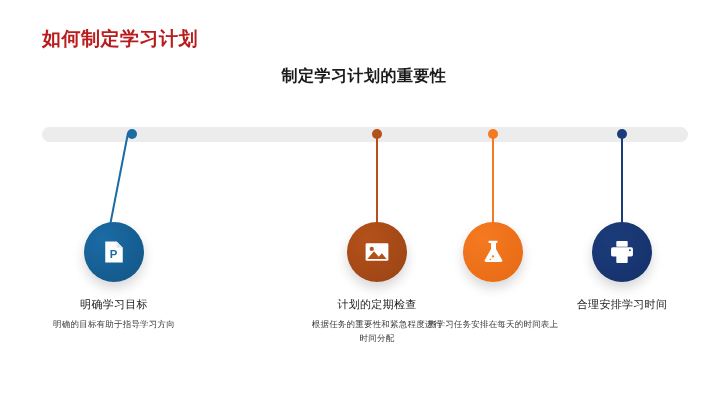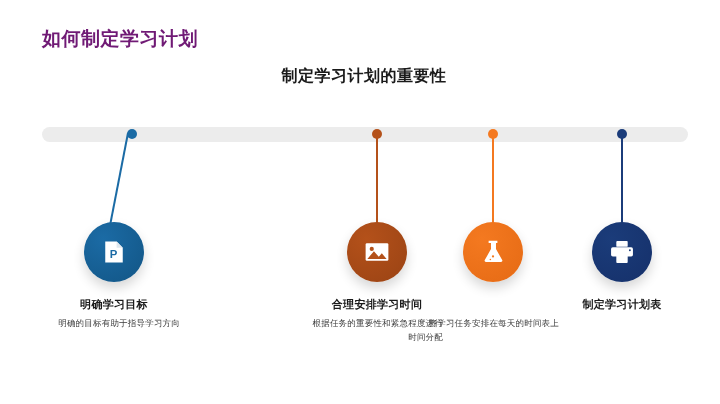--- a/index.html
+++ b/index.html
@@ -21,21 +21,21 @@
     background: #ffffff;
   }
 
   
   .slide-title {
     position: absolute;
     left: 42px;
     top: 26px;
     font-size: 19px;
     font-weight: bold;
-    color: #701a75;
+    color: #b91c1c;
     letter-spacing: 0.5px;
     white-space: nowrap;
   }
 
   .slide-subtitle {
     position: absolute;
     left: 8px;
     right: 0;
     top: 66px;
     text-align: center;
@@ -108,36 +108,35 @@
     display: block;
   }
 
   .item-heading {
     position: absolute;
     top: 297px;
     left: 0;
     width: 160px;
     text-align: center;
     font-size: 11px;
-    font-weight: bold;
+    font-weight: normal;
     color: #1a1a1a;
     letter-spacing: 0.3px;
   }
 
   .item-desc {
     position: absolute;
     top: 317px;
     left: 14px;
     width: 132px;
-    text-align: right;
+    text-align: center;
     font-size: 8.5px;
     line-height: 1.65;
     color: #3b3b3b;
     letter-spacing: 0.2px;
-    font-family: Liberation Mono, monospace;
   }
 
   
   #item-0 { left: 114px; }
   #item-1 { left: 247px; }
   #item-2 { left: 377px; }
   #item-3 { left: 493px; }
   #item-4 { left: 622px; }
 
   
@@ -182,21 +181,21 @@
     <div class="connector" style="background: rgb(180, 81, 26);"></div>
     <div class="bubble" style="background: radial-gradient(circle at 32% 28%, rgb(180, 81, 26) 0%, rgb(154, 67, 20) 100%);">
       <span>
         <svg viewBox="0 0 32 32" xmlns="http://www.w3.org/2000/svg" aria-hidden="true">
           <rect x="3" y="6" width="26" height="20" rx="1.5" fill="#ffffff"></rect>
           <circle cx="10" cy="12.5" r="2.4" fill="#B4511A"></circle>
           <path d="M5 24 l7.5 -9 l5.5 6.5 l3.5 -4 l5.5 6.5 Z" fill="#B4511A"></path>
         </svg>
       </span>
     </div>
-    <div class="item-heading">合理安排学习时间</div>
+    <div class="item-heading">计划的定期检查</div>
     <div class="item-desc">根据任务的重要性和紧急程度进行时间分配</div>
   </div>
 
   <div class="item" id="item-3">
     <div class="node-dot" style="background: rgb(244, 121, 32);"></div>
     <div class="connector" style="background: rgb(244, 121, 32);"></div>
     <div class="bubble" style="background: radial-gradient(circle at 32% 28%, rgb(244, 121, 32) 0%, rgb(229, 106, 20) 100%);">
       <span>
         <svg viewBox="0 0 32 32" xmlns="http://www.w3.org/2000/svg" aria-hidden="true">
           <path d="M11 3 h10 v2.6 h-1.6 v7.1 l7.1 12.4 a1.6 1.6 0 0 1 -1.4 2.4 H8 a1.6 1.6 0 0 1 -1.4 -2.4 l7.1 -12.4 V5.6 H11 Z" fill="#ffffff"></path>
@@ -214,16 +213,16 @@
     <div class="bubble" style="background: radial-gradient(circle at 32% 28%, rgb(27, 60, 122) 0%, rgb(21, 48, 106) 100%);">
       <span>
         <svg viewBox="0 0 32 32" xmlns="http://www.w3.org/2000/svg" aria-hidden="true">
           <rect x="9.5" y="3.5" width="13" height="6.5" rx="1" fill="#ffffff"></rect>
           <rect x="3.5" y="10.5" width="25" height="10.5" rx="2" fill="#ffffff"></rect>
           <circle cx="25" cy="14" r="1.1" fill="#1B3C7A"></circle>
           <rect x="9.5" y="19" width="13" height="9.5" rx="1" fill="#ffffff"></rect>
         </svg>
       </span>
     </div>
-    <div class="item-heading">制定学习计划表</div>
+    <div class="item-heading">合理安排学习时间</div>
   </div>
 
 </div>
 
 </body></html>

